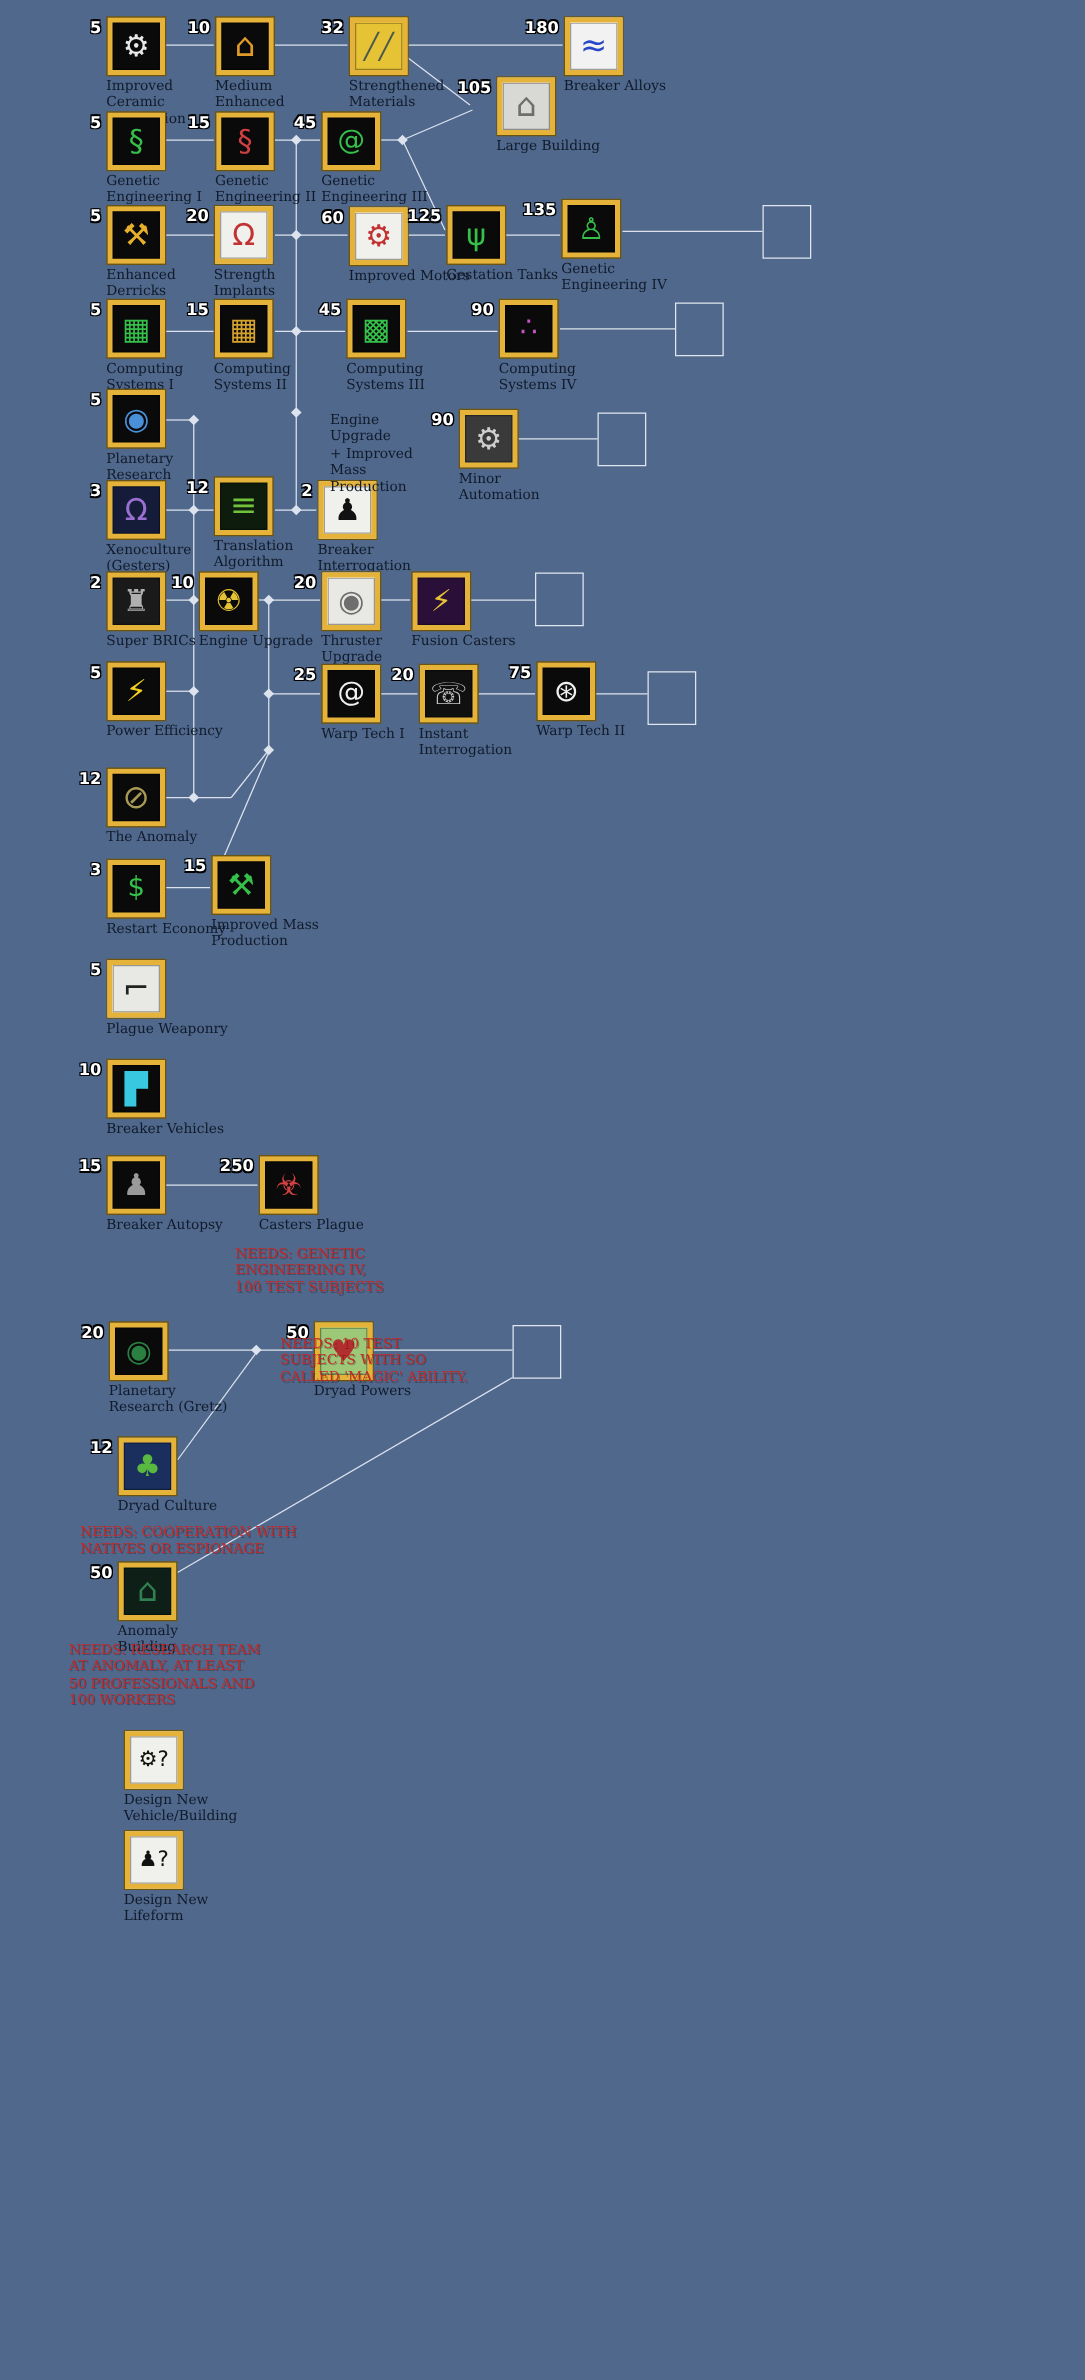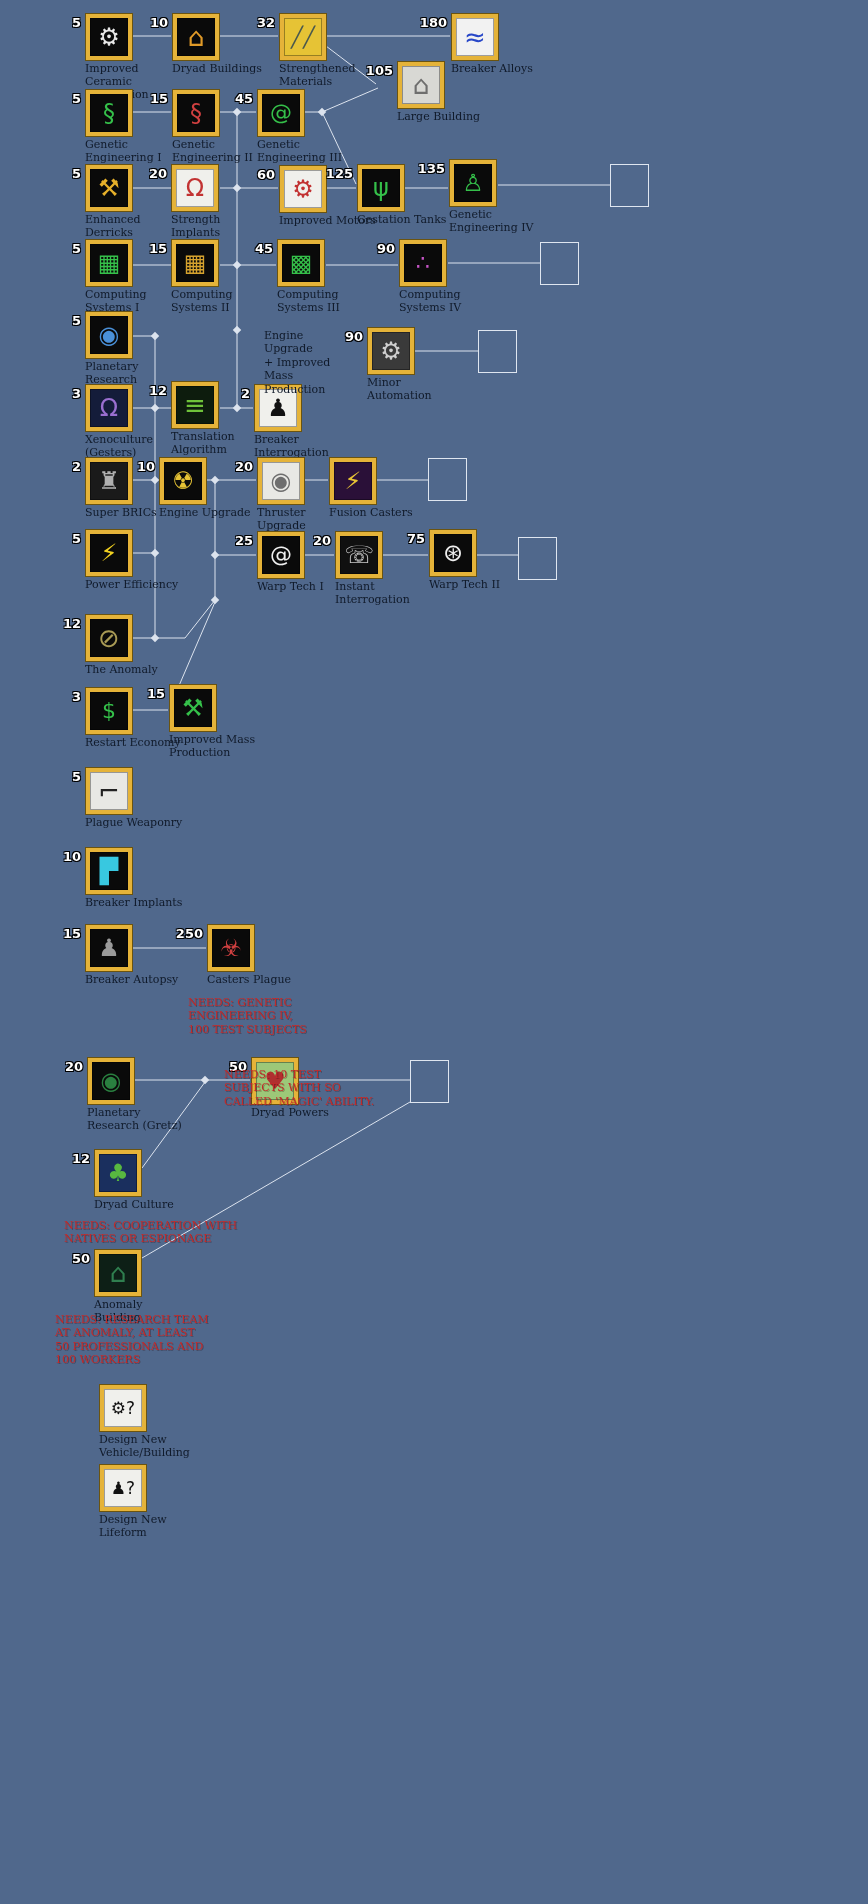--- a/index.html
+++ b/index.html
@@ -104,21 +104,21 @@
     </svg>
   <div id="nodes">
       <div class="node" style="left: 86px; top: 14px;">
         <span class="cost">5</span>
         <div class="icon" style="background: rgb(10, 10, 10); color: rgb(232, 232, 232);">⚙</div>
         <div class="label">Improved Ceramic Fabrication</div>
       </div>
       <div class="node" style="left: 173px; top: 14px;">
         <span class="cost">10</span>
         <div class="icon" style="background: rgb(10, 10, 10); color: rgb(224, 154, 40); font-size: 26px;">⌂</div>
-        <div class="label">Dryad Buildings</div>
+        <div class="label">Medium Enhanced</div>
       </div>
       <div class="node" style="left: 280px; top: 14px;">
         <span class="cost">32</span>
         <div class="icon" style="background: rgb(230, 195, 53); color: rgb(73, 88, 78); font-size: 20px;">╱╱</div>
         <div class="label">Strengthened Materials</div>
       </div>
       <div class="node" style="left: 452px; top: 14px;">
         <span class="cost">180</span>
         <div class="icon" style="background: rgb(242, 242, 242); color: rgb(40, 71, 200); font-size: 26px;">≈</div>
         <div class="label">Breaker Alloys</div>
@@ -268,21 +268,21 @@
         <div class="label">Improved Mass Production</div>
       </div>
       <div class="node" style="left: 86px; top: 768px;">
         <span class="cost">5</span>
         <div class="icon" style="background: rgb(232, 232, 228); color: rgb(34, 34, 34); font-size: 26px;">⌐</div>
         <div class="label">Plague Weaponry</div>
       </div>
       <div class="node" style="left: 86px; top: 848px;">
         <span class="cost">10</span>
         <div class="icon" style="background: rgb(10, 10, 10); color: rgb(56, 200, 224);">▛</div>
-        <div class="label">Breaker Implants</div>
+        <div class="label">Breaker Vehicles</div>
       </div>
       <div class="node" style="left: 86px; top: 925px;">
         <span class="cost">15</span>
         <div class="icon" style="background: rgb(10, 10, 10); color: rgb(154, 154, 154);">♟</div>
         <div class="label">Breaker Autopsy</div>
       </div>
       <div class="node" style="left: 208px; top: 925px;">
         <span class="cost">250</span>
         <div class="icon" style="background: rgb(10, 10, 10); color: rgb(208, 64, 64);">☣</div>
         <div class="label">Casters Plague</div>

